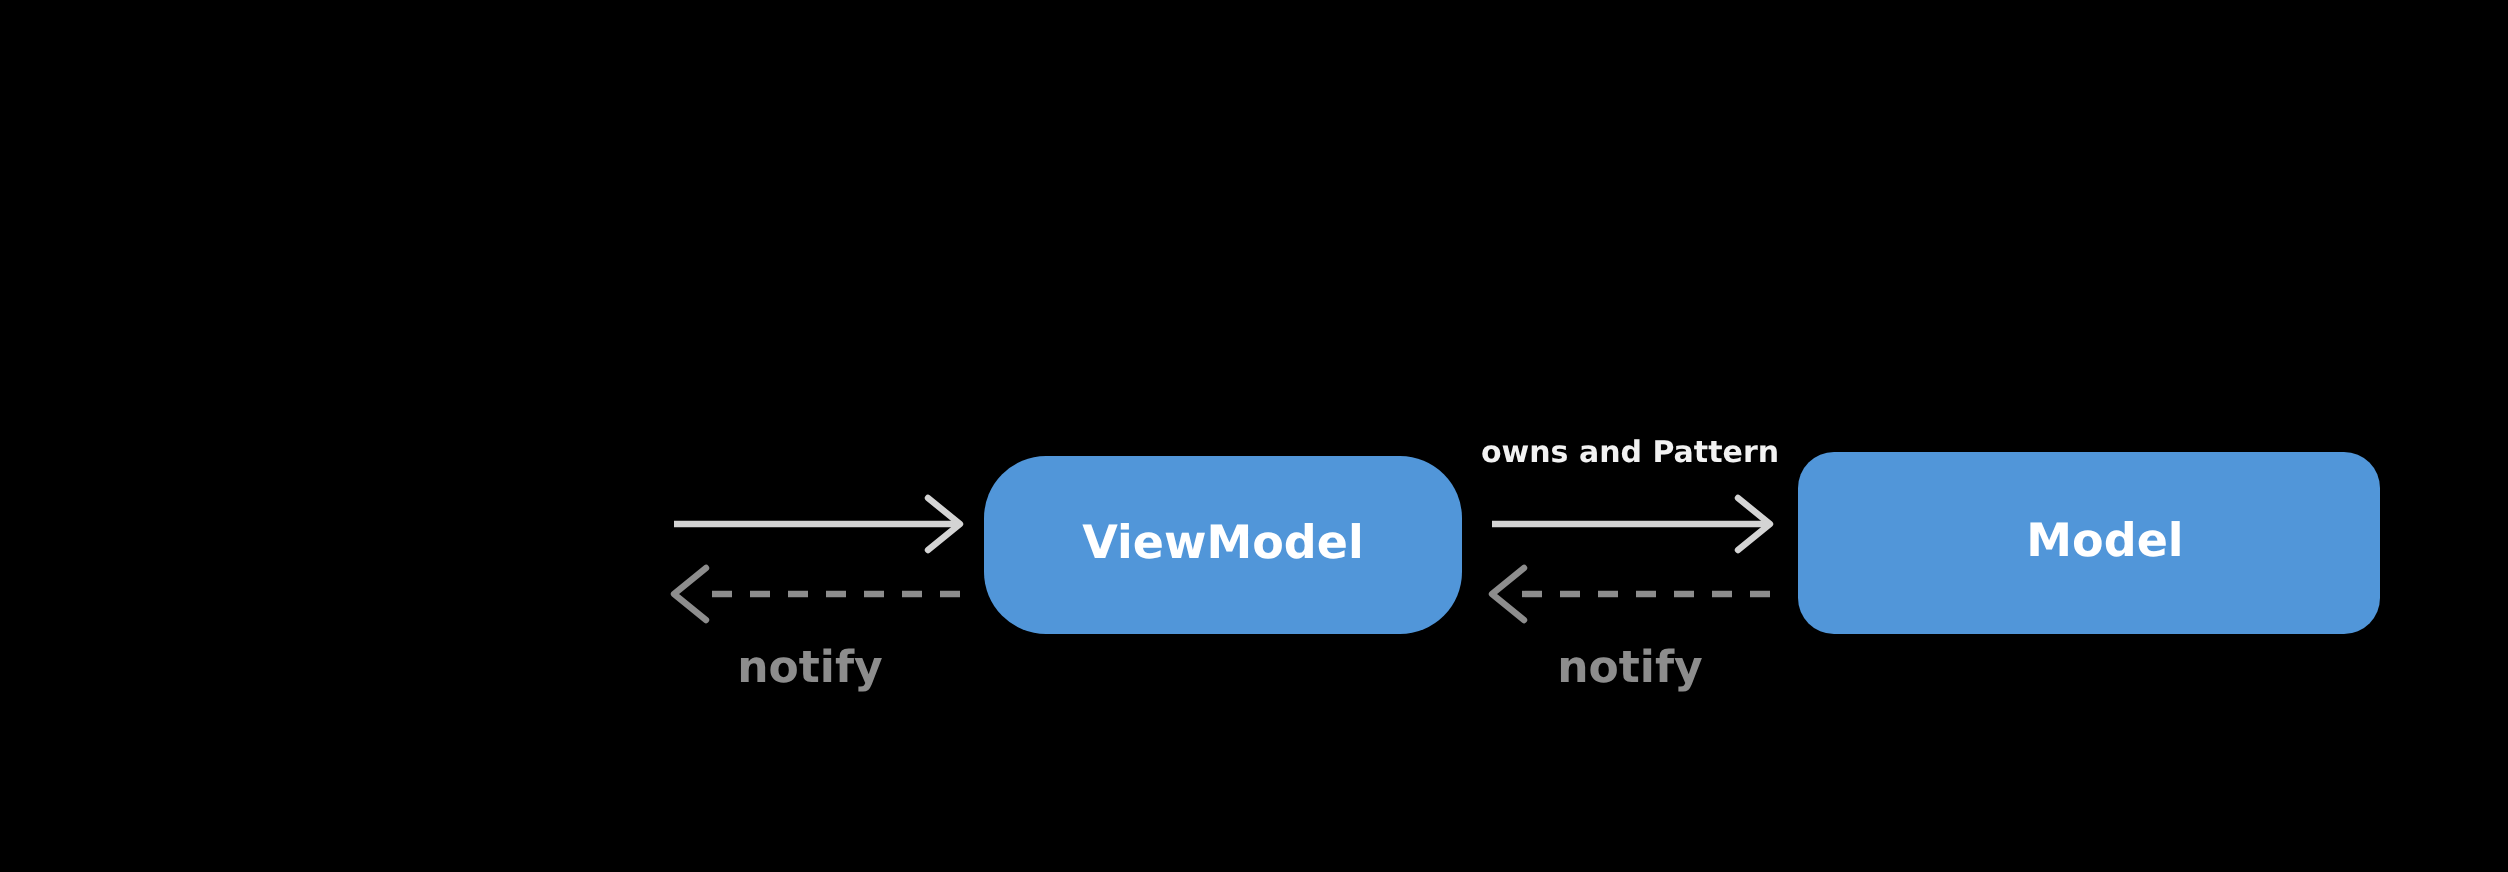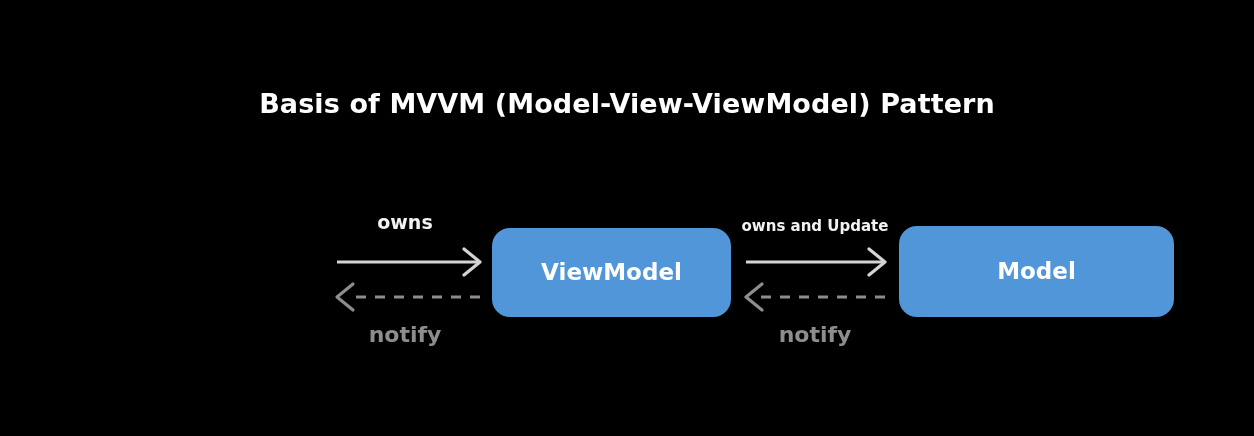--- a/index.html
+++ b/index.html
@@ -63,28 +63,30 @@
   #box-view-controller .node-label {
     font-size: 22px;
   }
   #box-view-controller .node-label.line-1 { margin-bottom: 28px; }
 
   #box-viewmodel {
     left: 492px;
     top: 228px;
     width: 239px;
     height: 89px;
+    border-radius: 31px;
   }
   #box-viewmodel .node-label { font-size: 23px; }
 
   #box-model {
     left: 899px;
     top: 226px;
     width: 275px;
     height: 91px;
+    padding-left: 16px;
   }
   #box-model .node-label { font-size: 23px; }
 
   
   .arrow-group {
     position: absolute;
   }
   .arrow-svg {
     position: absolute;
     left: 0;
@@ -144,54 +146,52 @@
     left: 0px;
     top: 117px;
     width: 150px;
   }
 </style>
 </head>
 <body>
 
 <div id="canvas">
 
-  <div class="diagram-title">Basis of MVVM (Model-View-ViewModel) Pattern</div>
 
 
   <div class="node-box" id="box-viewmodel">
     <div class="node-label">ViewModel</div>
   </div>
 
   <div class="node-box" id="box-model">
     <div class="node-label">Model</div>
   </div>
 
   <div class="arrow-group" id="arrow-group-1">
 
-    <div class="edge-label label-owns">owns</div>
 
     <svg class="arrow-svg" width="165" height="150" viewBox="0 0 165 150">
 
       <g>
         <line x1="7" y1="57" x2="148" y2="57" stroke="#d4d4d4" stroke-width="3.2" stroke-linecap="butt"></line>
         <polyline points="134,44 150,57 134,70" fill="none" stroke="#d4d4d4" stroke-width="3.2" stroke-linecap="round" stroke-linejoin="round"></polyline>
       </g>
 
       <g>
         <line x1="150" y1="92" x2="18" y2="92" stroke="#8d8d8d" stroke-width="3.2" stroke-dasharray="10 9" stroke-linecap="butt"></line>
         <polyline points="23,79 7,92 23,105" fill="none" stroke="#8d8d8d" stroke-width="3.2" stroke-linecap="round" stroke-linejoin="round"></polyline>
       </g>
     </svg>
 
     <div class="edge-label label-notify">notify</div>
   </div>
 
   <div class="arrow-group" id="arrow-group-2">
 
-    <div class="edge-label label-owns-update">owns and Update</div>
+    <div class="edge-label label-owns-update">owns and Pattern</div>
 
     <svg class="arrow-svg" width="160" height="150" viewBox="0 0 160 150">
 
       <g>
         <line x1="6" y1="57" x2="143" y2="57" stroke="#d4d4d4" stroke-width="3.2" stroke-linecap="butt"></line>
         <polyline points="129,44 145,57 129,70" fill="none" stroke="#d4d4d4" stroke-width="3.2" stroke-linecap="round" stroke-linejoin="round"></polyline>
       </g>
 
       <g>
         <line x1="145" y1="92" x2="17" y2="92" stroke="#8d8d8d" stroke-width="3.2" stroke-dasharray="10 9" stroke-linecap="butt"></line>

